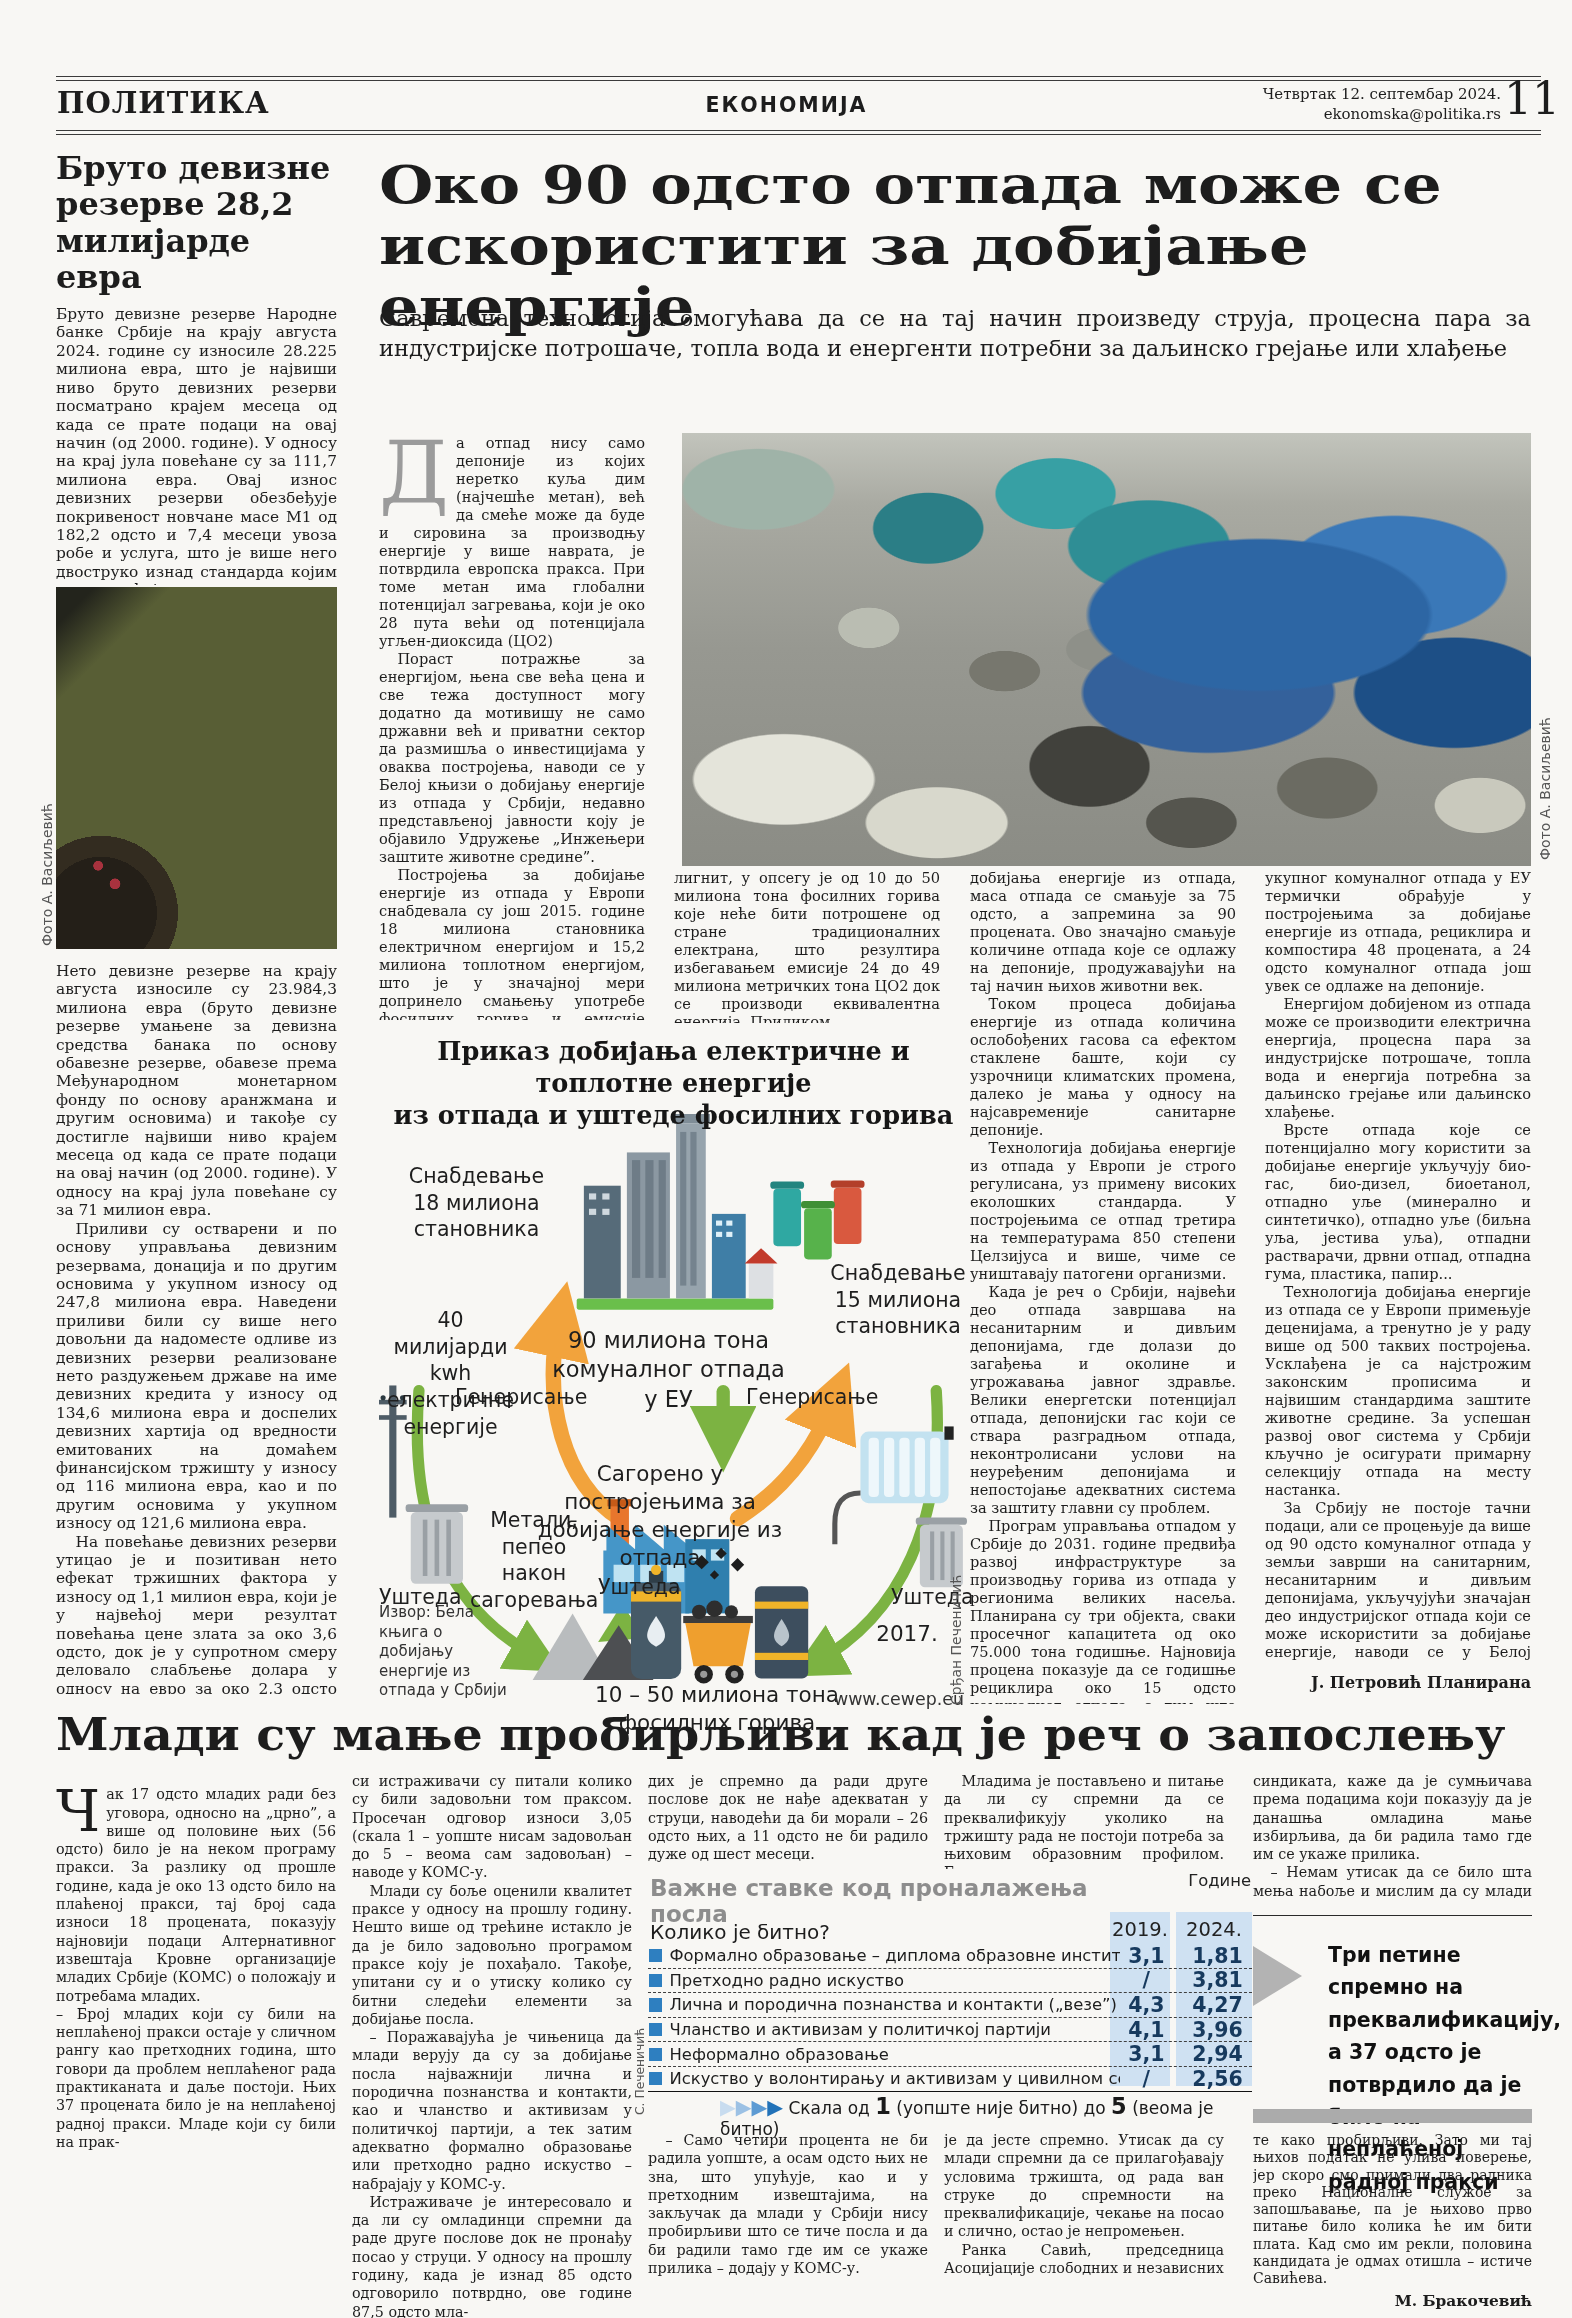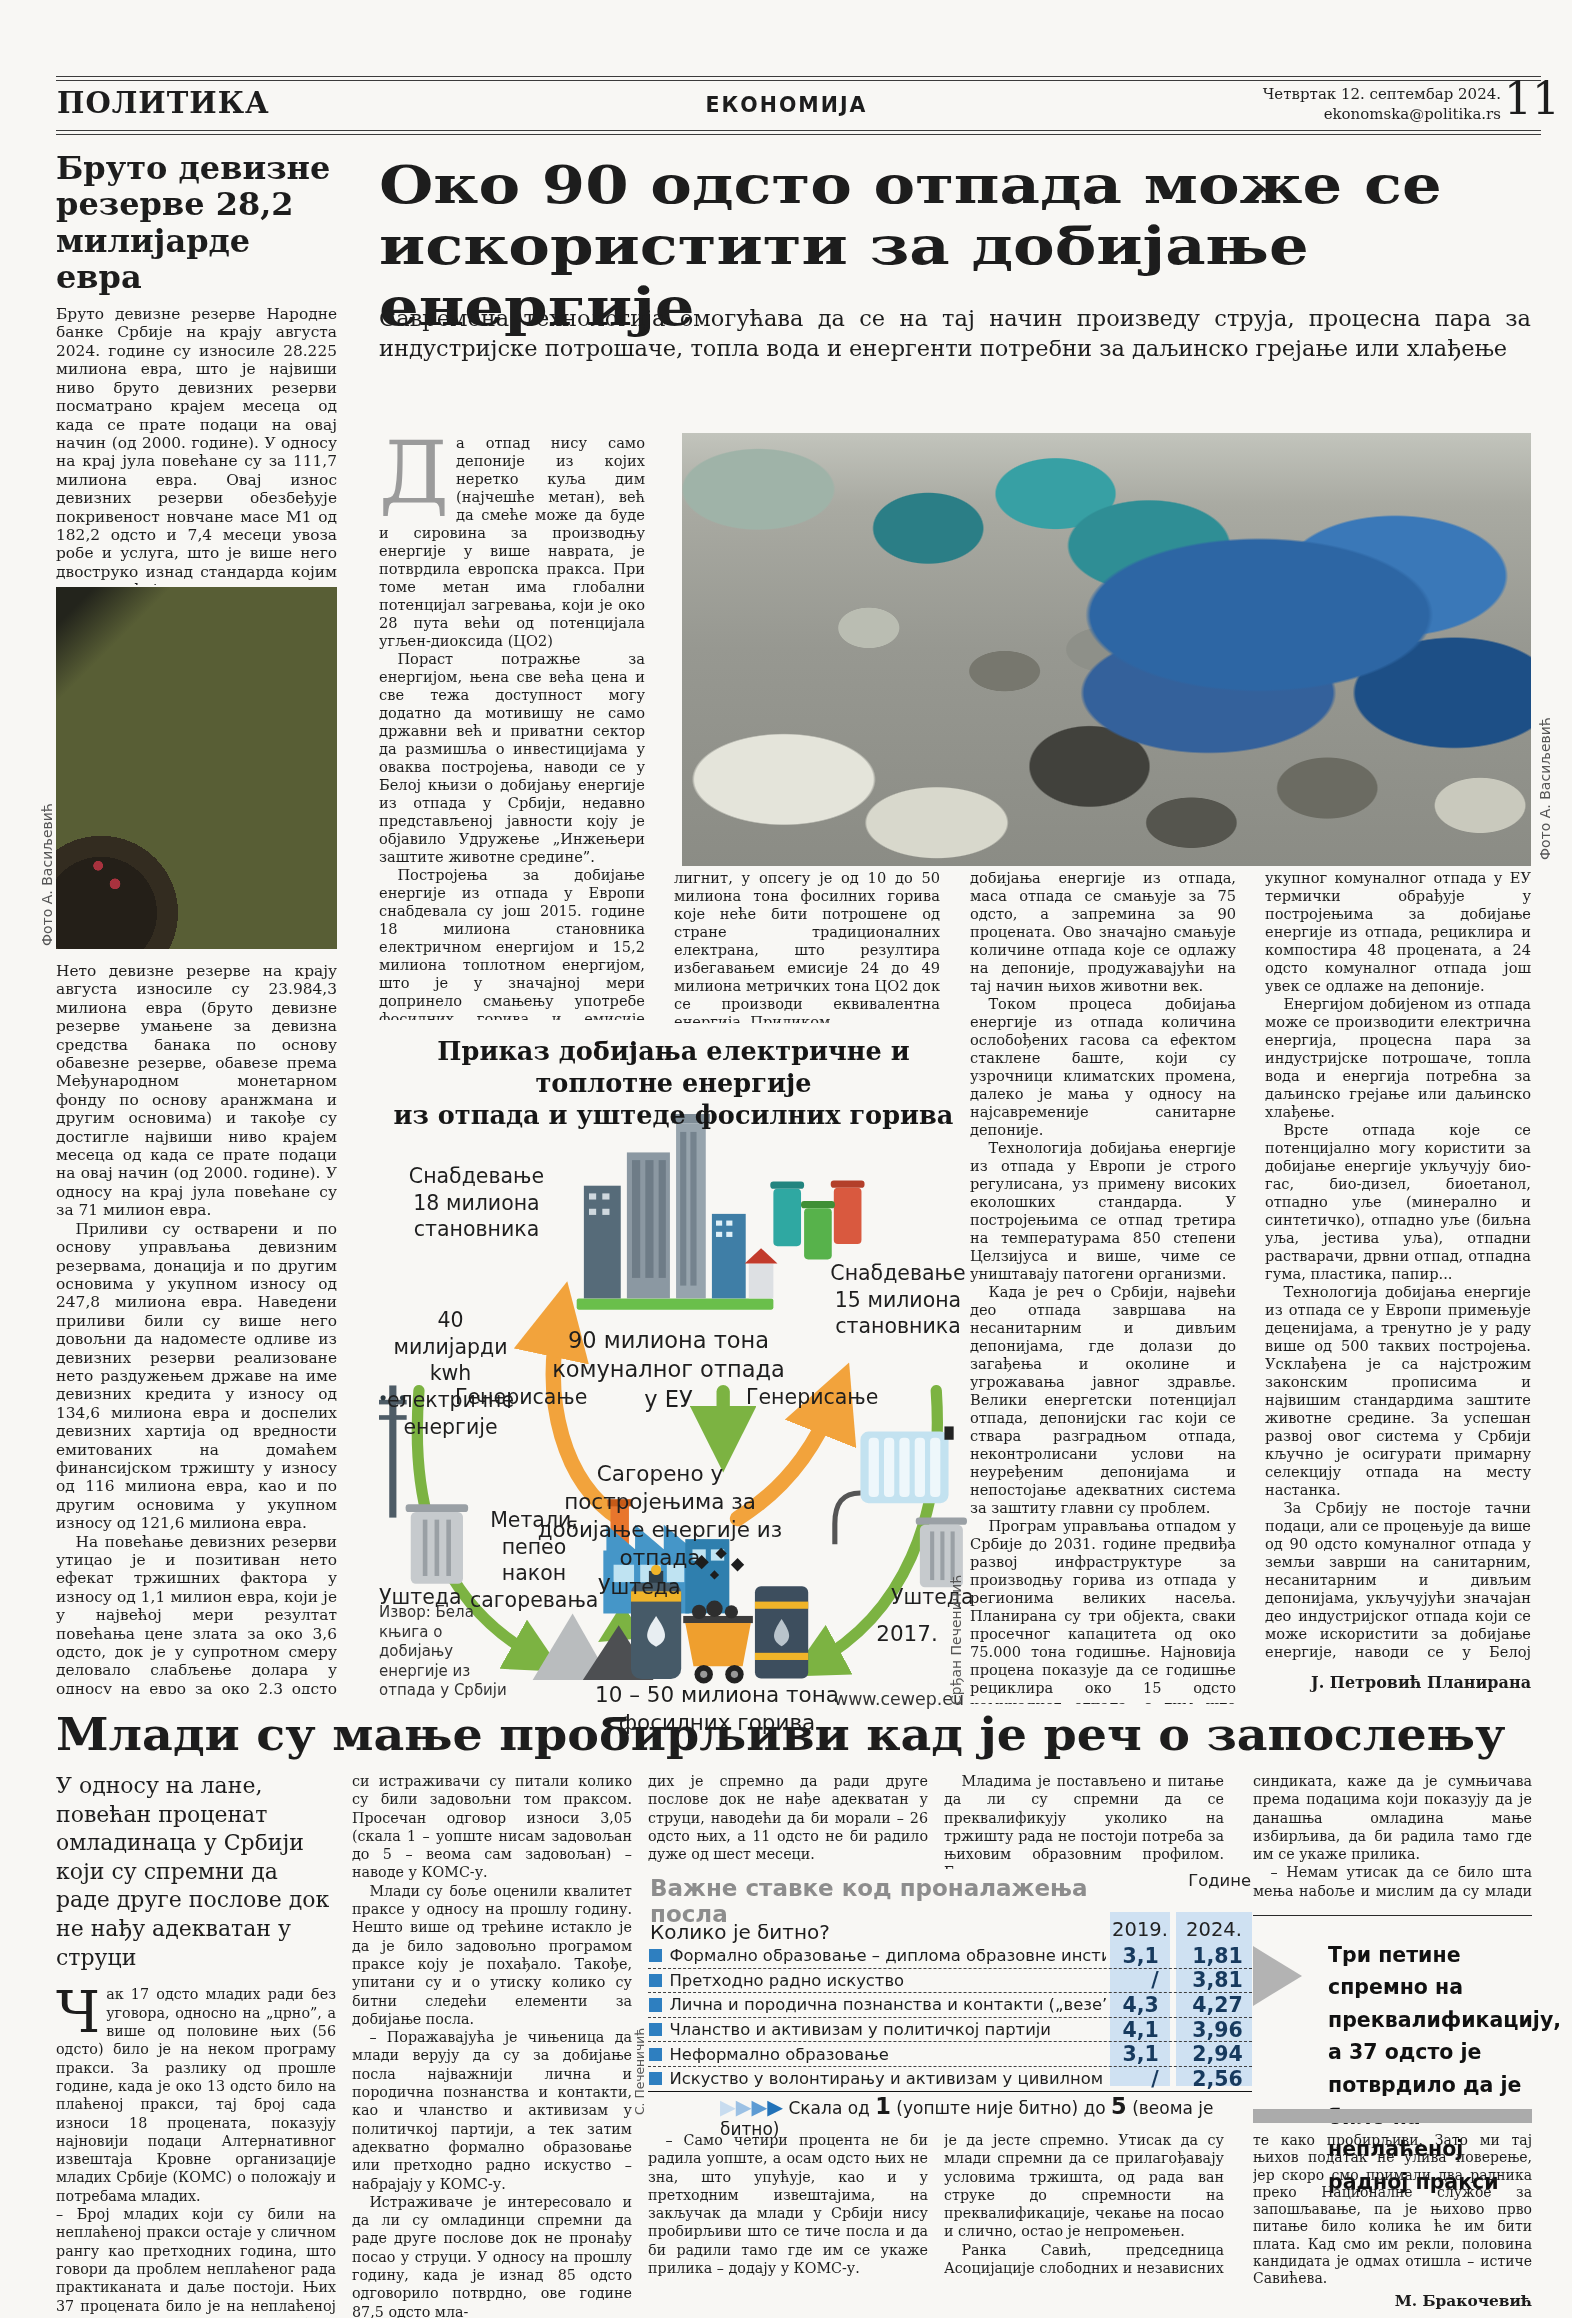--- a/index.html
+++ b/index.html
@@ -80,21 +80,21 @@
   .tbl{font-family:"DejaVu Sans",sans-serif;}
   .tbl-title{font-size:23px;font-weight:700;color:#8d8d8d;}
   .tbl-years{font-size:16.4px;color:#222;text-align:right;}
   .tbl-band{background:#cfe1f2;}
   .tbl-headcell{font-size:19.5px;text-align:center;color:#222;}
   .tbl-q{font-size:20px;font-weight:400;}
   .trow{display:flex;align-items:center;height:23.6px;border-bottom:1.5px dashed #3f3f3f;}
   .trow.last{border-bottom:1.5px solid #111;}
   .trow .sq{width:13.3px;height:13.3px;background:#2e7fc0;margin:0 7.2px 0 1px;flex:0 0 auto;}
   .trow .lbl{flex:1;font-size:16.4px;white-space:nowrap;overflow:hidden;}
-  .trow .v19{width:53px;text-align:right;padding-right:17px;font-size:20.5px;font-weight:700;color:#173a5e;flex:0 0 auto;}
+  .trow .v19{width:53px;text-align:center;padding-right:3px;font-size:20.5px;font-weight:700;color:#173a5e;flex:0 0 auto;}
   .trow .v24{width:67px;text-align:right;padding-right:9.2px;font-size:20.5px;font-weight:700;color:#173a5e;flex:0 0 auto;}
   .tbl-scale{font-size:17px;color:#1a1a1a;}
   .tbl-scale b{font-size:22.5px;}
   .tri{font-size:20.5px;line-height:1;}
 </style>
 </head>
 <body>
 
 <div class="abs drule" style="left:56px;top:76px;width:1485px;"></div>
 <div class="abs masthead" style="left:57px;top:86px;">ПОЛИТИКА</div>
@@ -311,21 +311,20 @@
   <div class="abs ig-label" style="left:215px;top:649px;width:246px;font-size:21.5px;">10 – 50 милиона тона фосилних горива</div>
   <div class="abs ig-label" style="left:492px;top:588px;width:72px;font-size:21.5px;">2017.</div>
   <div class="abs ig-small" style="left:0;top:571px;width:131px;">Извор: Бела књига о добијању енергије из отпада у Србији</div>
   <div class="abs ig-small" style="left:451px;top:656px;width:134px;text-align:right;font-size:17.4px;">www.cewep.eu</div>
 </div>
 <div class="abs vcredit" style="left:948px;top:1705px;">Срђан Печеничић</div>
 
 <div class="abs b-headline" style="left:56px;top:1709px;">Млади су мање пробирљиви кад је реч о запослењу</div>
 
 <div class="abs" style="left:56px;top:1772px;width:280px;height:547px;overflow:hidden;">
-  <div class="b-sub">У односу на лане, повећан проценат омладинаца у Србији који су спремни да раде друге послове док не нађу адекватан у струци</div>
   <div class="bcol jt" style="margin-top:13.3px;">
     <p class="noind"><span class="dropcap-b">Ч</span><span>ак 17 одсто младих ради без уговора, односно на „црно”, а више од половине њих (56 одсто) било је на неком програму пракси. За разлику од прошле године, када је око 13 одсто било на плаћеној пракси, тај број сада износи 18 процената, показују најновији подаци Алтернативног извештаја Кровне организације младих Србије (КОМС) о положају и потребама младих.</span></p>
     <p class="noind">– Број младих који су били на неплаћеној пракси остаје у сличном рангу као претходних година, што говори да проблем неплаћеног рада практиканата и даље постоји. Њих 37 процената било је на неплаћеној радној пракси. Младе који су били на прак-</p>
   </div>
 </div>
 
 <div class="abs bcol jt" style="left:352px;top:1772px;width:280px;height:547px;">
   <p class="noind">си истраживачи су питали колико су били задовољни том праксом. Просечан одговор износи 3,05 (скала 1 – уопште нисам задовољан до 5 – веома сам задовољан) – наводе у КОМС-у.</p>
   <p>Млади су боље оценили квалитет праксе у односу на прошлу годину. Нешто више од трећине истакло је да је било задовољно програмом праксе коју је похађало. Такође, упитани су и о утиску колико су битни следећи елементи за добијање посла.</p>
   <p>– Поражавајућа је чињеница да млади верују да су за добијање посла најважнији лична и породична познанства и контакти, као и чланство и активизам у политичкој партији, а тек затим адекватно формално образовање или претходно радно искуство – набрајају у КОМС-у.</p>

